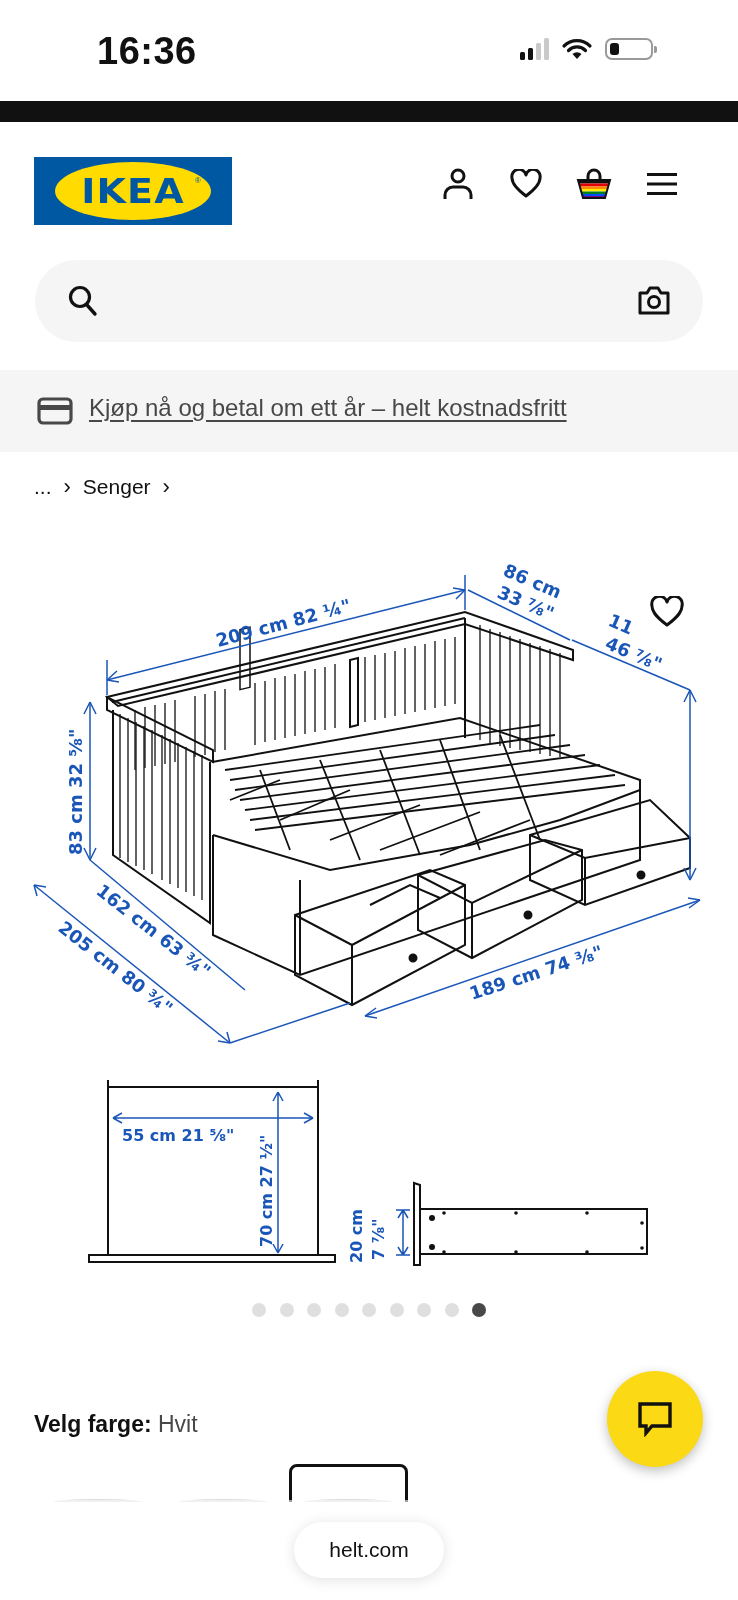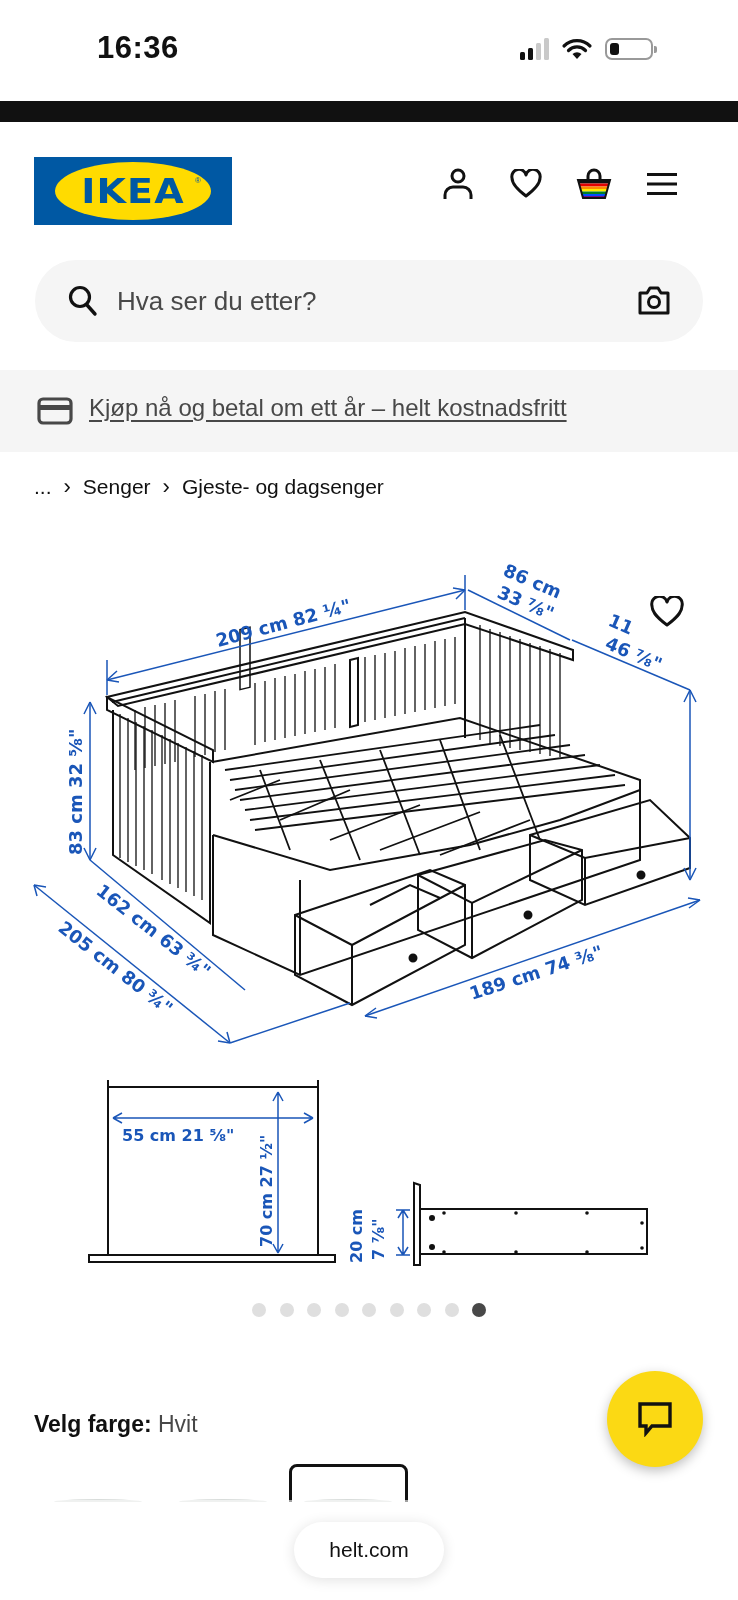--- a/index.html
+++ b/index.html
@@ -1,21 +1,21 @@
 <!DOCTYPE html>
 <html><head>
 <meta charset="utf-8">
 <style>
   * { box-sizing: border-box; margin: 0; padding: 0; }
   html, body { width: 738px; height: 1600px; overflow: hidden; background: #fff; }
   body { font-family: "Liberation Sans", "DejaVu Sans", sans-serif; color: #111; position: relative; }
 
   
   .status-bar { position: absolute; left: 0; top: 0; width: 738px; height: 100px; background: #fff; }
-  .status-time { position: absolute; left: 97px; top: 30px; font-size: 31px; font-weight: bold; letter-spacing: 0.5px; color: #111; }
+  .status-time { position: absolute; left: 97px; top: 30px; font-size: 38px; font-weight: bold; letter-spacing: 0.5px; color: #111; }
   .status-icons { position: absolute; left: 520px; top: 36px; height: 26px; display: flex; align-items: center; gap: 12px; }
   .signal { display: flex; align-items: flex-end; gap: 3px; height: 22px; }
   .signal span { width: 5px; border-radius: 1.5px; background: #111; }
   .signal span.off { background: #c9c9c9; }
   .battery { width: 48px; height: 22px; border: 2px solid #999; border-radius: 7px; position: relative; }
   .battery::after { content: ""; position: absolute; right: -6px; top: 6px; width: 3px; height: 7px; background: #999; border-radius: 0 2px 2px 0; }
   .battery-level { position: absolute; left: 3px; top: 3px; width: 9px; height: 12px; background: #111; border-radius: 3px; }
 
   .black-band { position: absolute; left: 0; top: 101px; width: 738px; height: 21px; background: #111; }
 
@@ -140,41 +140,39 @@
         </svg>
     </div>
   </div>
 </div>
 
 <div class="search">
   <svg class="search-icon" width="32" height="34" viewBox="0 0 32 34">
       <circle cx="13" cy="13" r="9.5" stroke="#111" stroke-width="3.2" fill="none"></circle>
       <path d="M20 21 L28 30" stroke="#111" stroke-width="3.4" stroke-linecap="round"></path>
     </svg>
-  <input class="search-input" type="text" placeholder="Hva ser du etter?" style="">
   <svg class="camera-icon" width="32" height="30" viewBox="0 0 32 30">
       <path d="M2 8 H9 L12 3 H20 L23 8 H30 V28 H2 Z" stroke="#111" stroke-width="3" fill="none" stroke-linejoin="round"></path>
       <circle cx="16" cy="17" r="5.5" stroke="#111" stroke-width="3" fill="none"></circle>
     </svg>
 </div>
 
 <div class="promo">
   <svg class="promo-card-icon" width="36" height="28" viewBox="0 0 36 28">
       <rect x="2" y="2" width="32" height="24" rx="4" stroke="#484848" stroke-width="3.2" fill="none"></rect>
       <rect x="2" y="8" width="32" height="5" fill="#484848"></rect>
     </svg>
   <a class="promo-link">Kjøp nå og betal om ett år – helt kostnadsfritt</a>
 </div>
 
 <nav class="breadcrumb">
   <span>...</span>
   <span class="crumb-sep">›</span>
   <span>Senger</span>
   <span class="crumb-sep">›</span>
-  <span>Gjeste- og dagsenger</span>
 </nav>
 
 <div class="product-image">
   <svg width="738" height="740" viewBox="0 540 738 740" style="position:absolute;left:0;top:0">
     <g fill="none" stroke="#111" stroke-width="2">
 
       <path d="M107 697 L465 612 L573 650 L573 660 L465 624 L118 706 Z"></path>
       <path d="M112 702 L465 618"></path>
 
       <g stroke-width="1.3">

